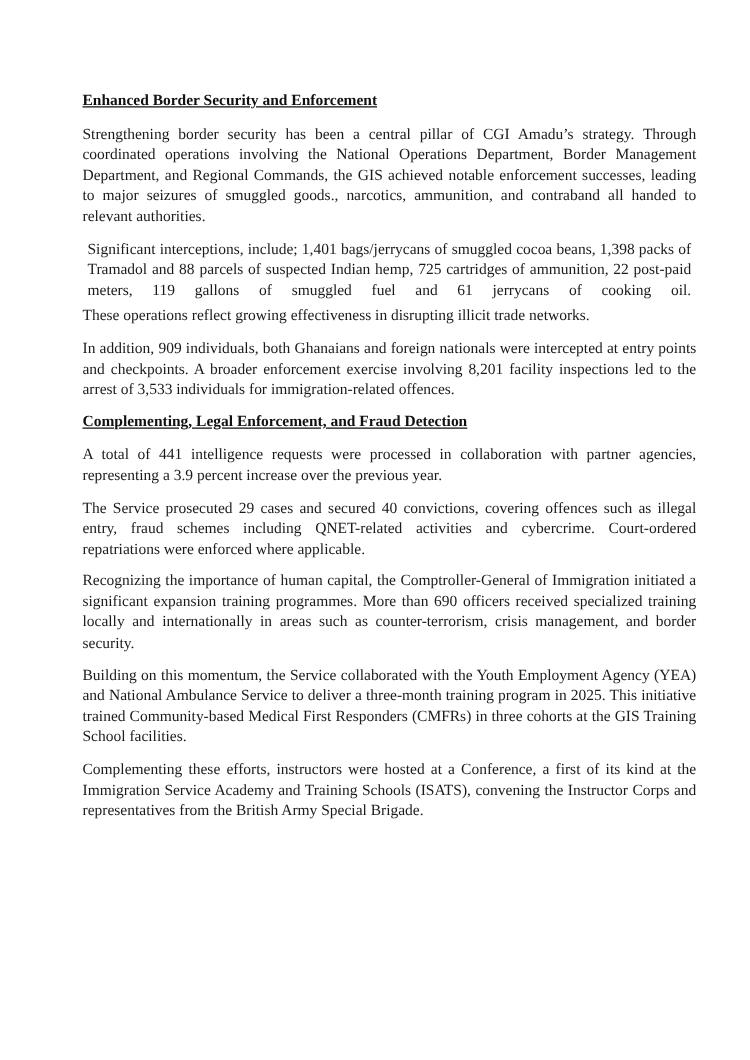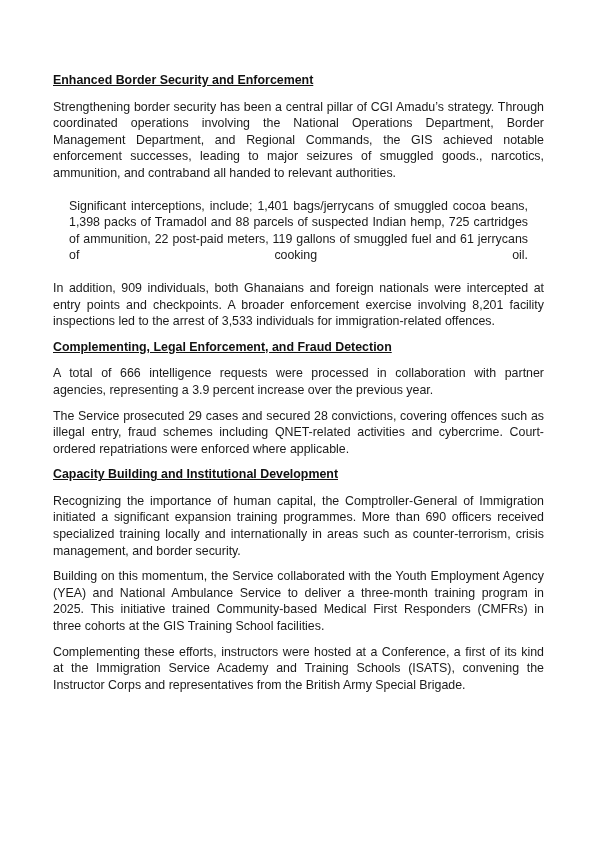--- a/index.html
+++ b/index.html
@@ -8,24 +8,24 @@
       background: #ffffff;
     }
     body {
       width: 600px;
       height: 848px;
       overflow: hidden;
       position: relative;
     }
     .page {
       position: absolute;
-      left: 53px;
+      left: 66px;
       top: 72px;
       width: 491px;
-      font-family: Liberation Sans, sans-serif;
+      font-family: Liberation Serif, serif;
       font-size: 12.4px;
       line-height: 16.6px;
       color: #1a1a1a;
     }
     .section-heading {
       font-weight: bold;
       text-decoration: underline;
       margin: 0 0 10px 0;
       font-size: 12.4px;
       color: #111;
@@ -41,31 +41,31 @@
   </style>
 </head>
 <body>
 
 <div class="page">
 
   <div>
     <p class="section-heading">Enhanced Border Security and Enforcement</p>
     <p class="para">Strengthening border security has been a central pillar of CGI Amadu’s strategy. Through coordinated operations involving the National Operations Department, Border Management Department, and Regional Commands, the GIS achieved notable enforcement successes, leading to major seizures of smuggled goods., narcotics, ammunition, and contraband all handed to relevant authorities.</p>
     <div style="margin:0 0 9px 0;">
-      <p class="para" style="margin:16px; text-align-last: justify;">Significant interceptions, include; 1,401 bags/jerrycans of smuggled cocoa beans, 1,398 packs of Tramadol and 88 parcels of suspected Indian hemp, 725 cartridges of ammunition, 22 post-paid meters, 119 gallons of smuggled fuel and 61 jerrycans of cooking oil.</p>
+      <p class="para" style="margin:4px; text-align-last: justify;">Significant interceptions, include; 1,401 bags/jerrycans of smuggled cocoa beans, 1,398 packs of Tramadol and 88 parcels of suspected Indian hemp, 725 cartridges of ammunition, 22 post-paid meters, 119 gallons of smuggled fuel and 61 jerrycans of cooking oil.</p>
+      <p class="para" style="margin:0;">These operations reflect growing effectiveness in disrupting illicit trade networks.</p>
     </div>
     <p class="para">In addition, 909 individuals, both Ghanaians and foreign nationals were intercepted at entry points and checkpoints. A broader enforcement exercise involving 8,201 facility inspections led to the arrest of 3,533 individuals for immigration-related offences.</p>
   </div>
 
   <div>
     <p class="section-heading">Complementing, Legal Enforcement, and Fraud Detection</p>
-    <p class="para">A total of 666 intelligence requests were processed in collaboration with partner agencies, representing a 3.9 percent increase over the previous year.</p>
-    <p class="para">The Service prosecuted 29 cases and secured 28 convictions, covering offences such as illegal entry, fraud schemes including QNET-related activities and cybercrime. Court-ordered repatriations were enforced where applicable.</p>
+    <p class="para">A total of 441 intelligence requests were processed in collaboration with partner agencies, representing a 3.9 percent increase over the previous year.</p>
+    <p class="para">The Service prosecuted 29 cases and secured 40 convictions, covering offences such as illegal entry, fraud schemes including QNET-related activities and cybercrime. Court-ordered repatriations were enforced where applicable.</p>
   </div>
 
   <div>
-    <p class="section-heading">Capacity Building and Institutional Development</p>
     <p class="para">Recognizing the importance of human capital, the Comptroller-General of Immigration initiated a significant expansion training programmes. More than 690 officers received specialized training locally and internationally in areas such as counter-terrorism, crisis management, and border security.</p>
     <p class="para">Building on this momentum, the Service collaborated with the Youth Employment Agency (YEA) and National Ambulance Service to deliver a three-month training program in 2025. This initiative trained Community-based Medical First Responders (CMFRs) in three cohorts at the GIS Training School facilities.</p>
     <p class="para last">Complementing these efforts, instructors were hosted at a Conference, a first of its kind at the Immigration Service Academy and Training Schools (ISATS), convening the Instructor Corps and representatives from the British Army Special Brigade.</p>
   </div>
 
 </div>
 
 </body></html>

